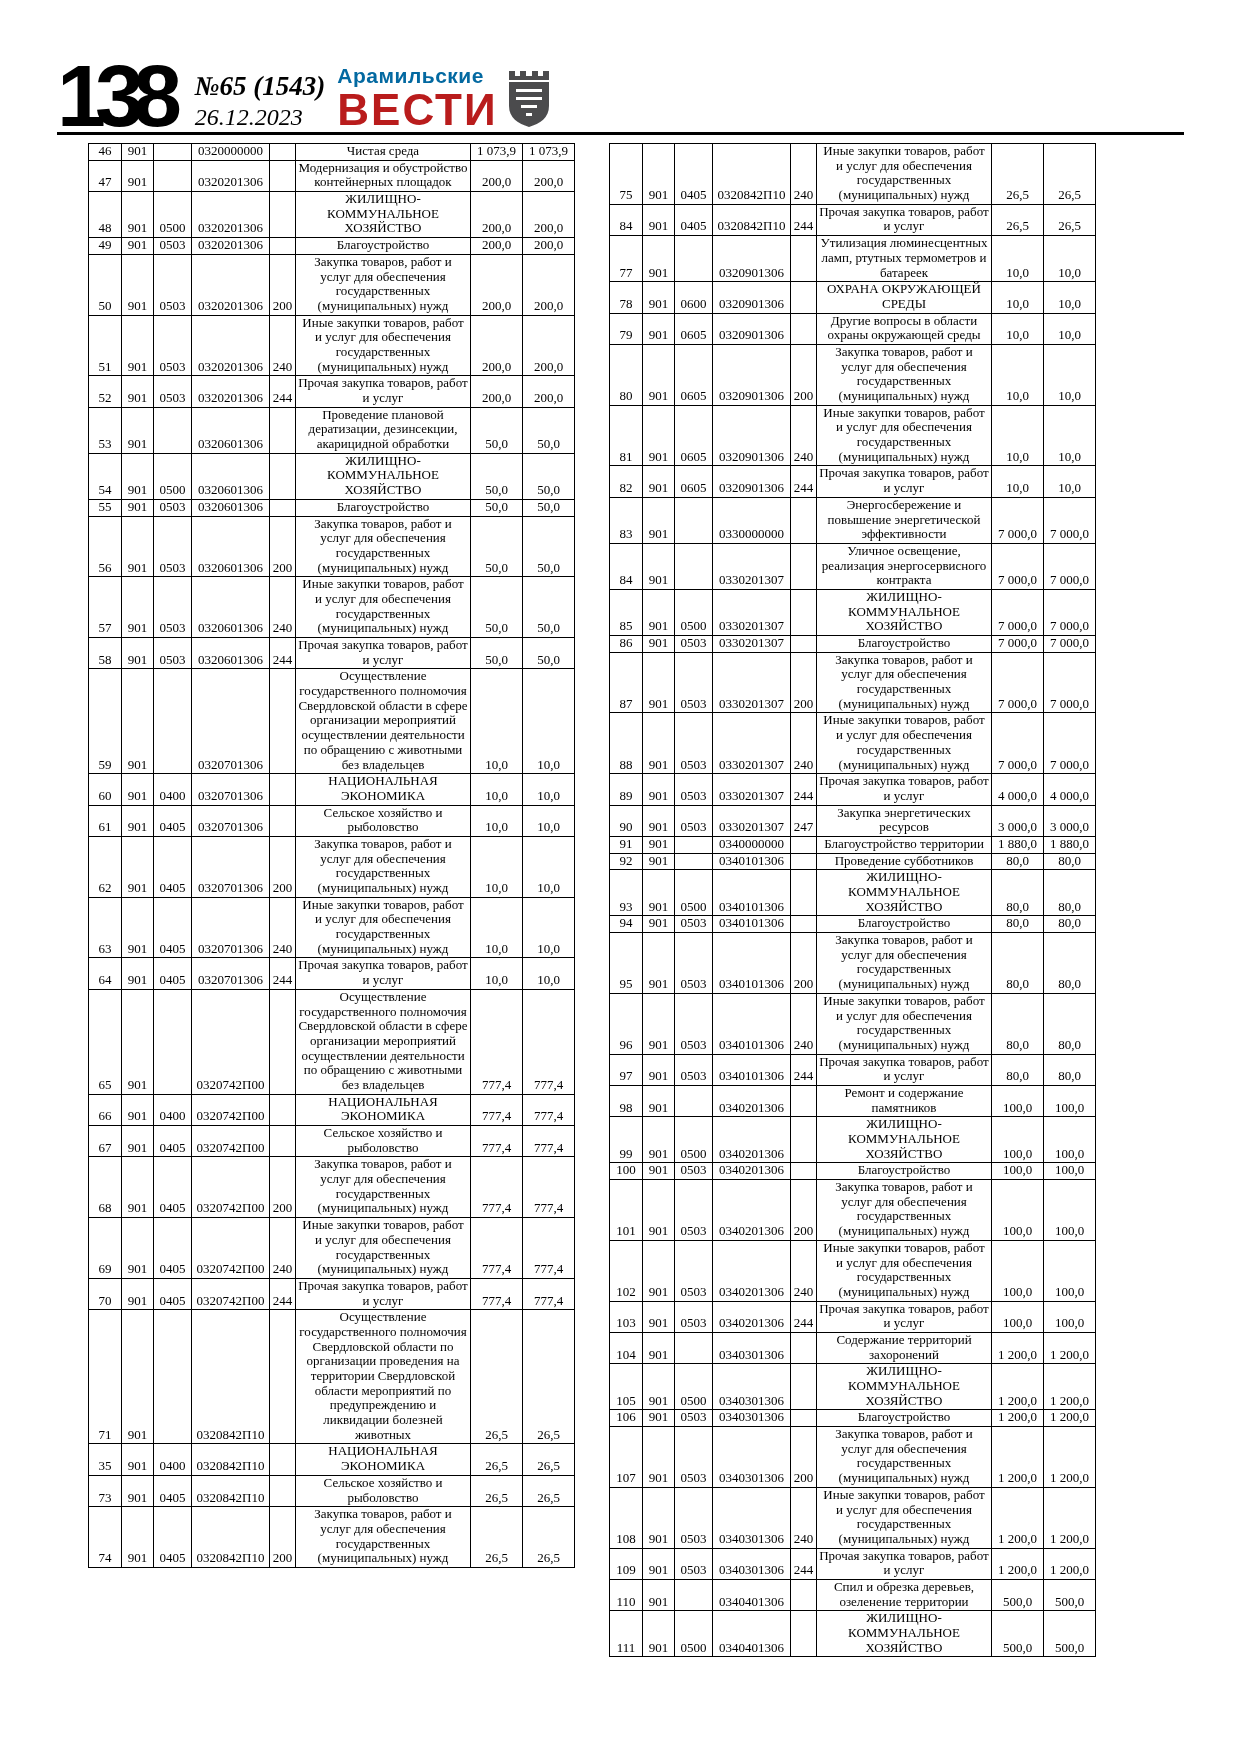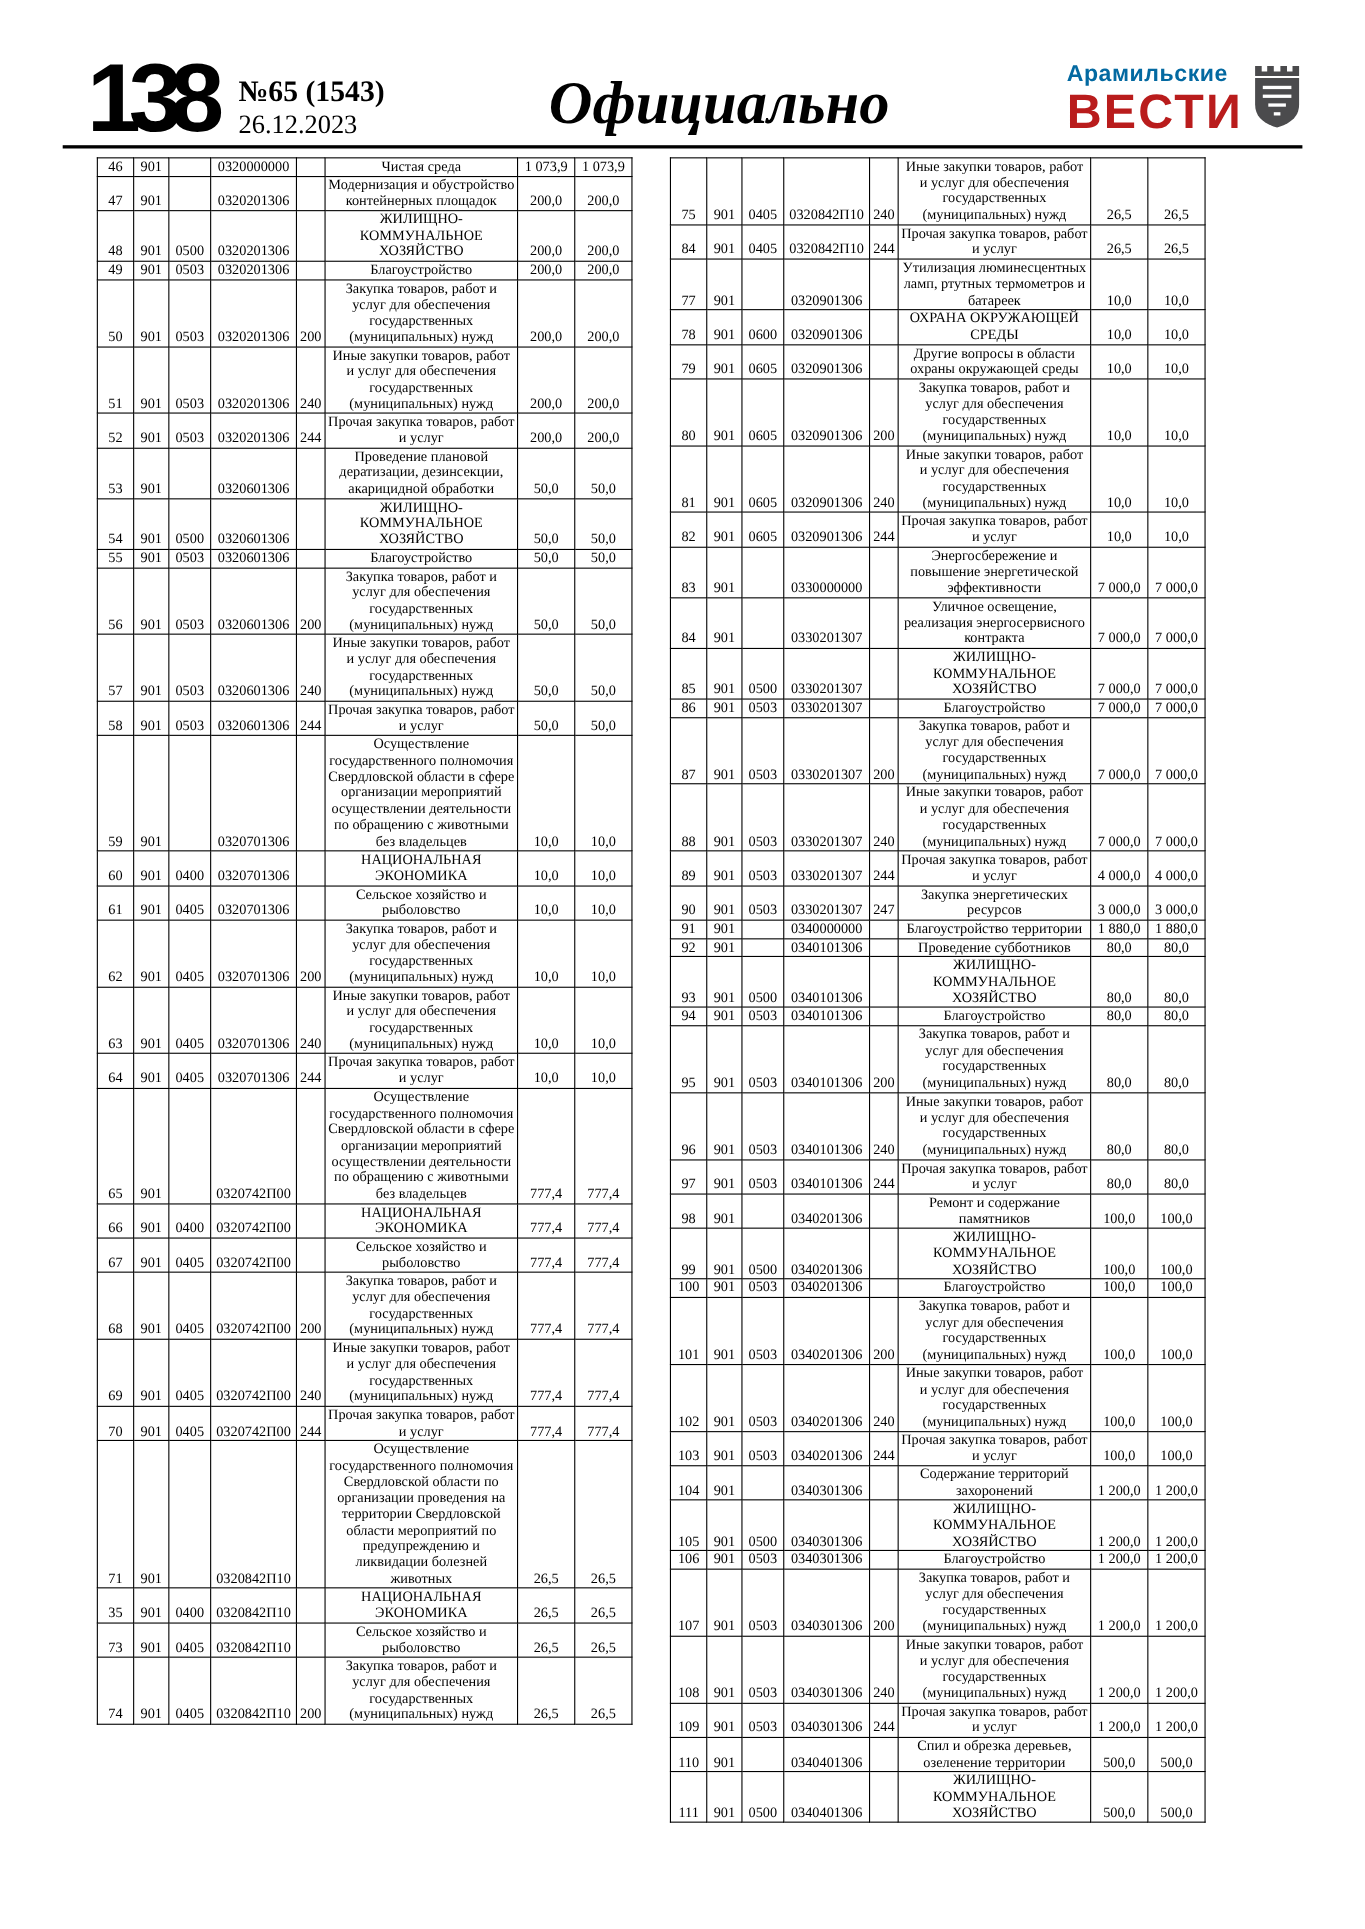--- a/index.html
+++ b/index.html
@@ -4,29 +4,29 @@
 <style>
   * { box-sizing: border-box; }
   html, body { margin: 0; padding: 0; background: #ffffff; }
   .page {
     width: 1241px; height: 1754px; background: #ffffff; color: #000;
     font-family: "Liberation Serif", serif; overflow: hidden; position: relative;
   }
 
   
   .header {
-    display: flex; align-items: center;
-    padding: 44px 57px 0 79px; height: 132px;
+    display: flex; align-items: flex-end;
+    padding: 44px 57px 0 57px; height: 132px;
   }
   .pagenum {
     font-family: "Liberation Sans", sans-serif; font-weight: 900;
     font-size: 88px; line-height: 0.82; letter-spacing: -11px;
     margin-top: 2px; padding-right: 10px;
   }
-  .issueblk { margin-left: 14px; margin-top: 20px; line-height: 1.22; }
+  .issueblk { margin-left: 14px; margin-top: 20px; line-height: 1.22; font-style: italic; }
   .issue { font-size: 27px; font-weight: bold; }
   .date  { font-size: 24px; }
   .official {
     flex: 1; text-align: center; font-style: italic; font-weight: bold;
     font-size: 55px; line-height: 1.0; margin-top: 10px;
     font-family: "Liberation Serif", serif;
   }
   .brand { margin-left: 12px; margin-top: 4px; line-height: 1; }
   .brand-top {
     color: #0369a1; font-family: "Liberation Sans", sans-serif;
@@ -57,21 +57,20 @@
 <body>
 
 <div class="page">
 
   <div class="header">
     <div class="pagenum">138</div>
     <div class="issueblk">
       <div class="issue">№65 (1543)</div>
       <div class="date">26.12.2023</div>
     </div>
-    <div class="official">Официально</div>
     <div class="brand">
       <div class="brand-top">Арамильские</div>
       <div class="brand-bottom">ВЕСТИ</div>
     </div>
     <div class="crest">
       <svg width="46" height="60" viewBox="0 0 46 60">
         <path d="M3 12 v-9 h6 v5 h5 v-5 h6 v5 h6 v-5 h6 v5 h5 v-5 h6 v9 z" fill="#4b4b4d"></path>
         <path d="M3 14 h40 v24 c0 12 -9 17.5 -20 21 C12 55.5 3 50 3 38 Z" fill="#4b4b4d"></path>
         <rect x="10" y="21" width="26" height="3" fill="#ffffff"></rect>
         <rect x="10" y="29" width="26" height="3" fill="#ffffff"></rect>

